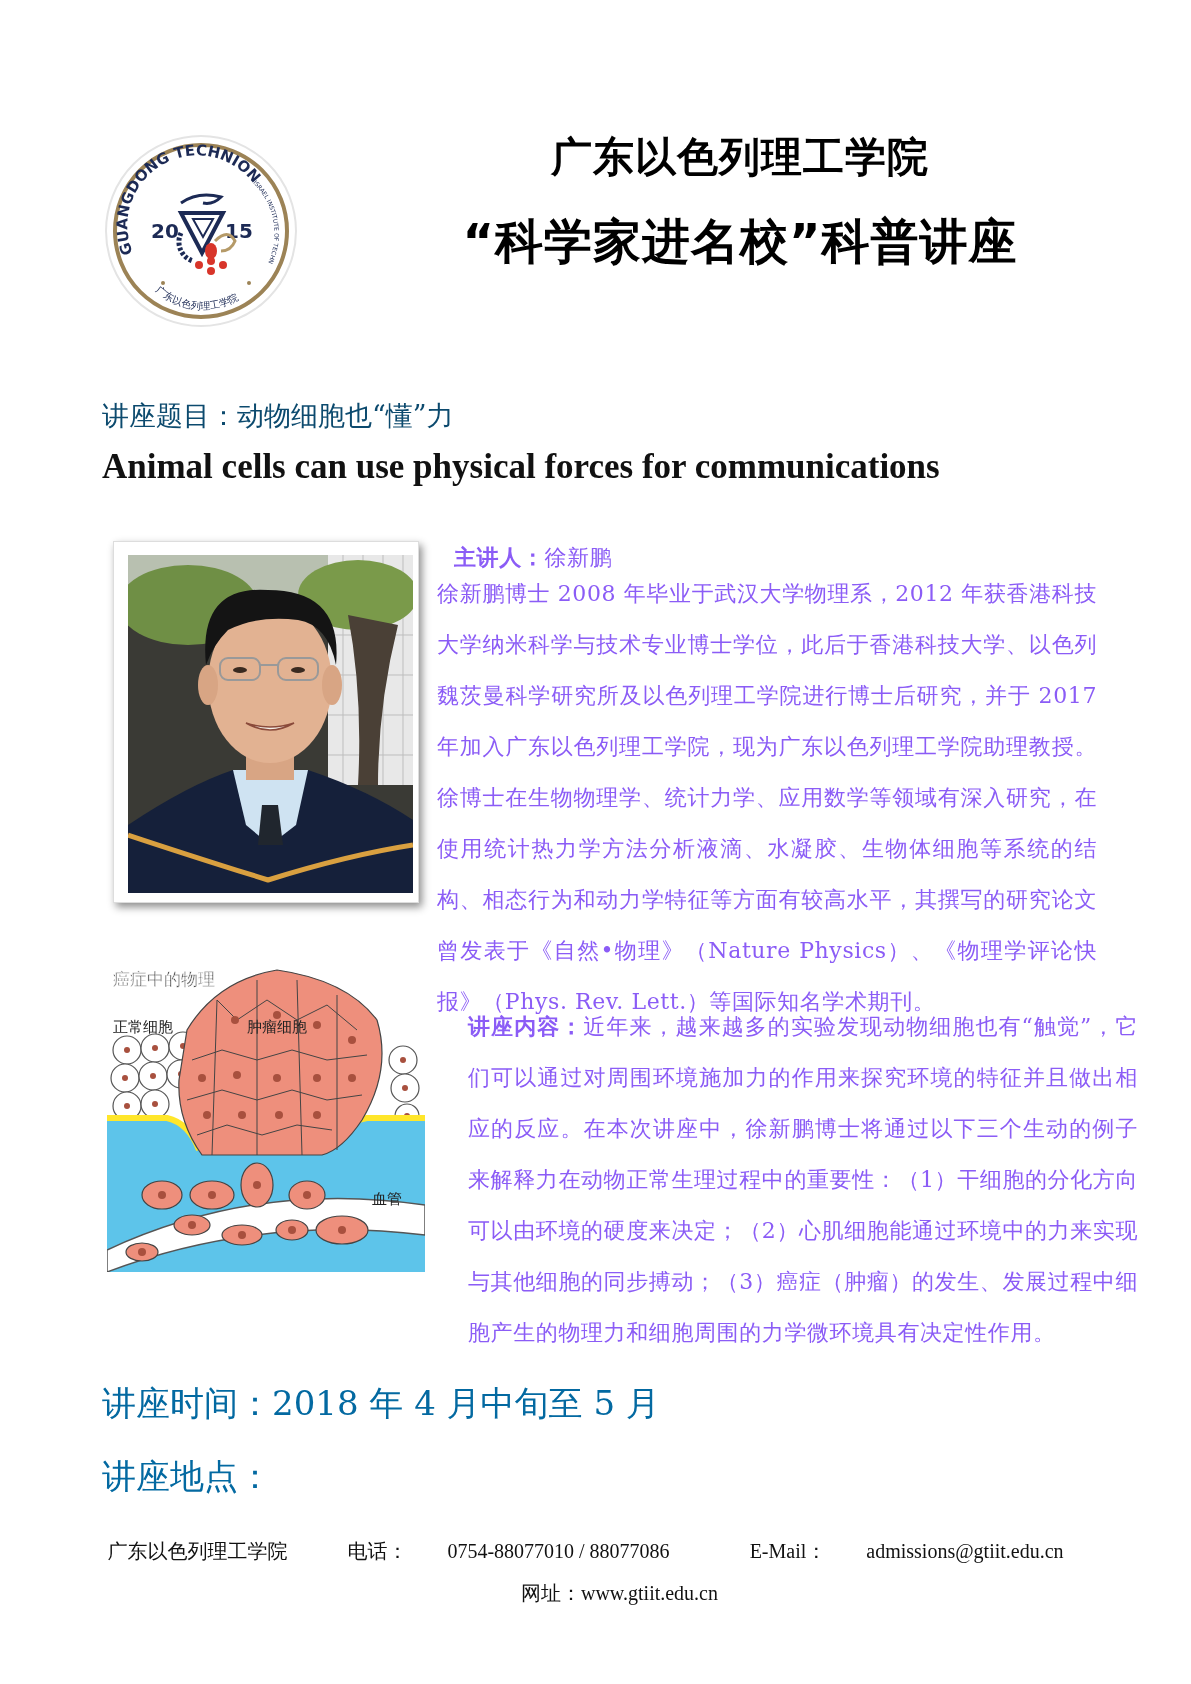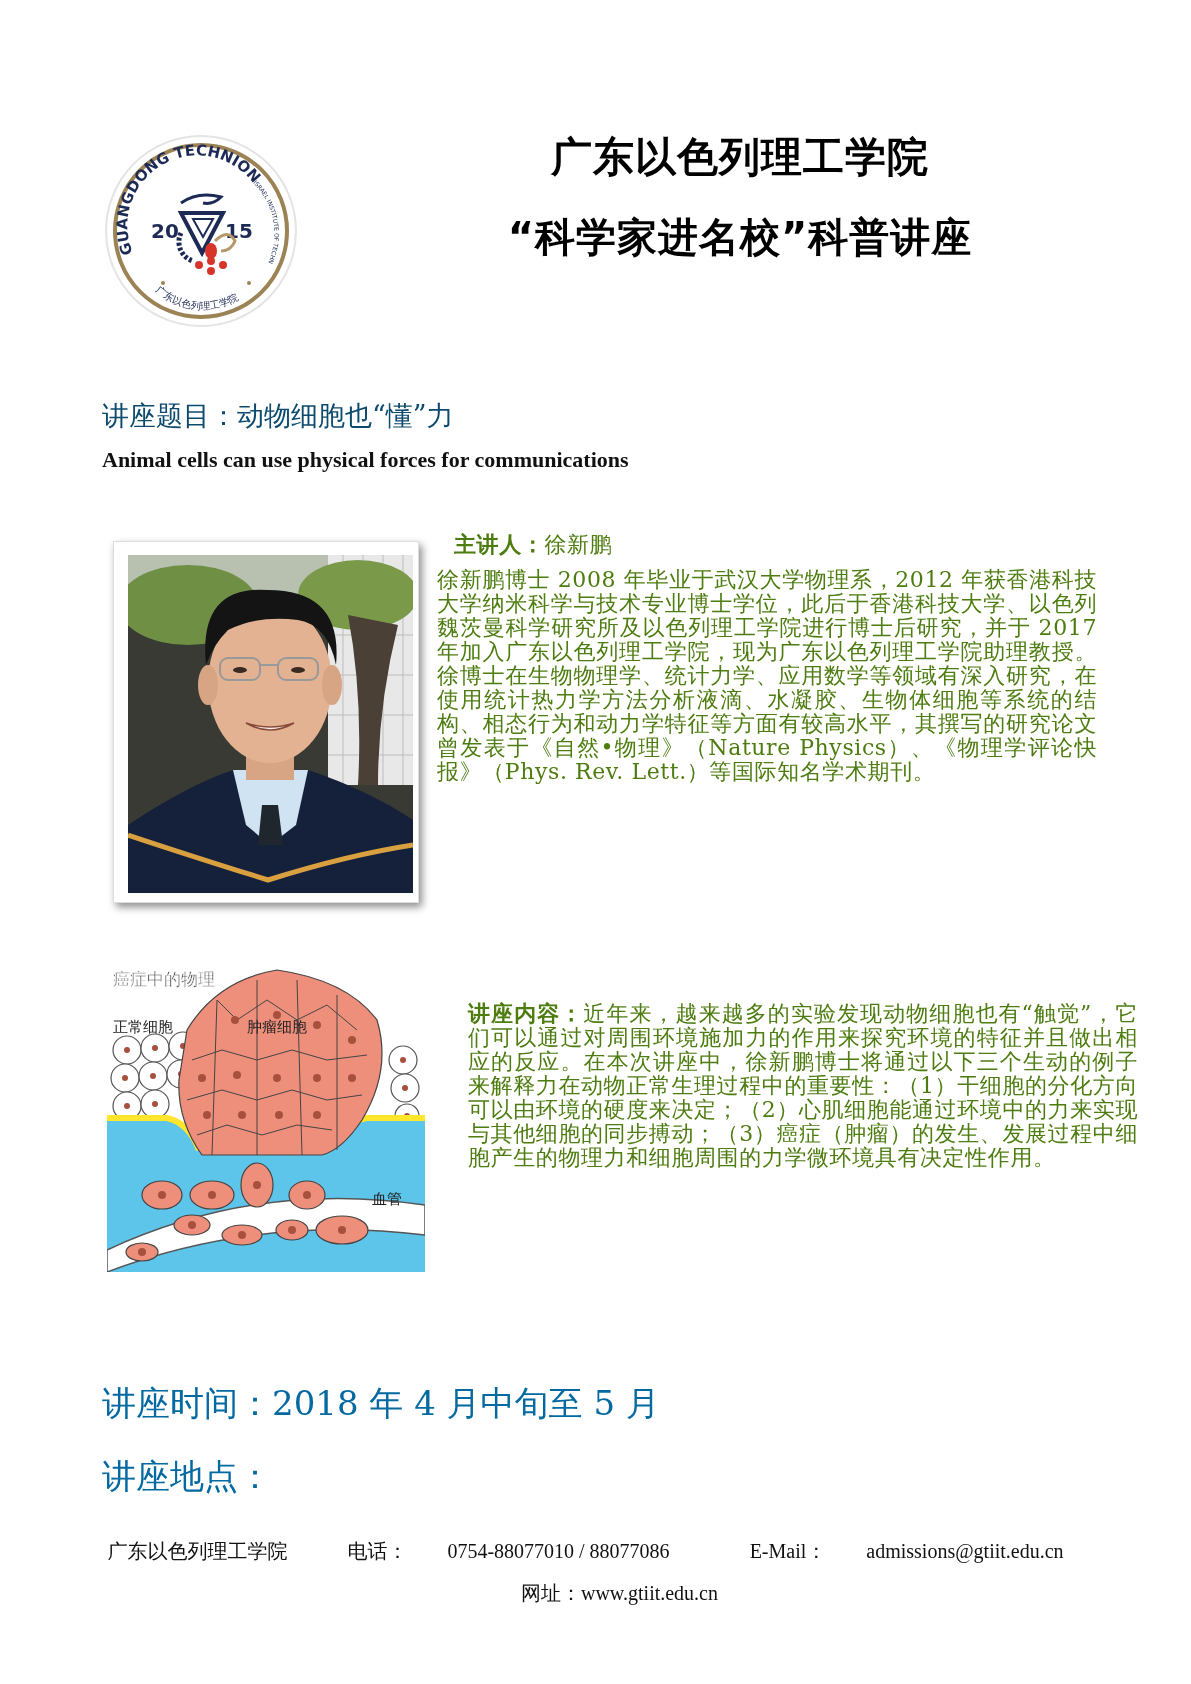--- a/index.html
+++ b/index.html
@@ -5,32 +5,32 @@
   html, body { margin: 0; padding: 0; background: #ffffff; }
   body { width: 1191px; height: 1684px; position: relative; overflow: hidden; font-family: "DejaVu Serif", serif; color: #111; }
   .abs { position: absolute; }
 
   
   #logo { left: 103px; top: 133px; width: 196px; height: 196px; }
 
   
   .title { left: 430px; width: 620px; text-align: center; font-family: "DejaVu Sans", sans-serif; font-weight: bold; color: #000; letter-spacing: 1px; }
   #title1 { top: 130px; font-size: 41px; }
-  #title2 { top: 210px; font-size: 40px; }
+  #title2 { top: 210px; font-size: 48px; }
 
   
   #topic-cn { left: 102px; top: 398px; font-size: 27px; font-family: "DejaVu Serif", serif; color: #0c4a6e; }
-  #topic-en { left: 102px; top: 447px; font-size: 22px; font-weight: bold; font-family: "Liberation Serif", serif; color: #111; }
+  #topic-en { left: 102px; top: 447px; font-size: 35px; font-weight: bold; font-family: "Liberation Serif", serif; color: #111; }
 
   
   #photo-frame { left: 113px; top: 541px; width: 304px; height: 360px; background: #fff; border: 1px solid #ddd; box-shadow: 3px 4px 8px rgba(0,0,0,0.45); }
   #photo { position: absolute; left: 14px; top: 13px; width: 285px; height: 338px; overflow: hidden; }
 
   
-  .body-text { font-family: "DejaVu Serif", serif; font-size: 22px; line-height: 24px; color: #4d7c0f; letter-spacing: 0.6px; }
+  .body-text { font-family: "DejaVu Serif", serif; font-size: 22px; line-height: 51px; color: #8b5cf6; letter-spacing: 0.6px; }
   #speaker { left: 454px; top: 532px; width: 660px; }
   #speaker-label { font-weight: bold; }
   #bio { left: 437px; top: 568px; width: 660px; text-align: justify; }
 
   
   #illustration { left: 107px; top: 960px; width: 318px; height: 312px; }
 
   
   #content { left: 468px; top: 1001px; width: 670px; text-align: justify; }
   #content-label { font-weight: bold; }

